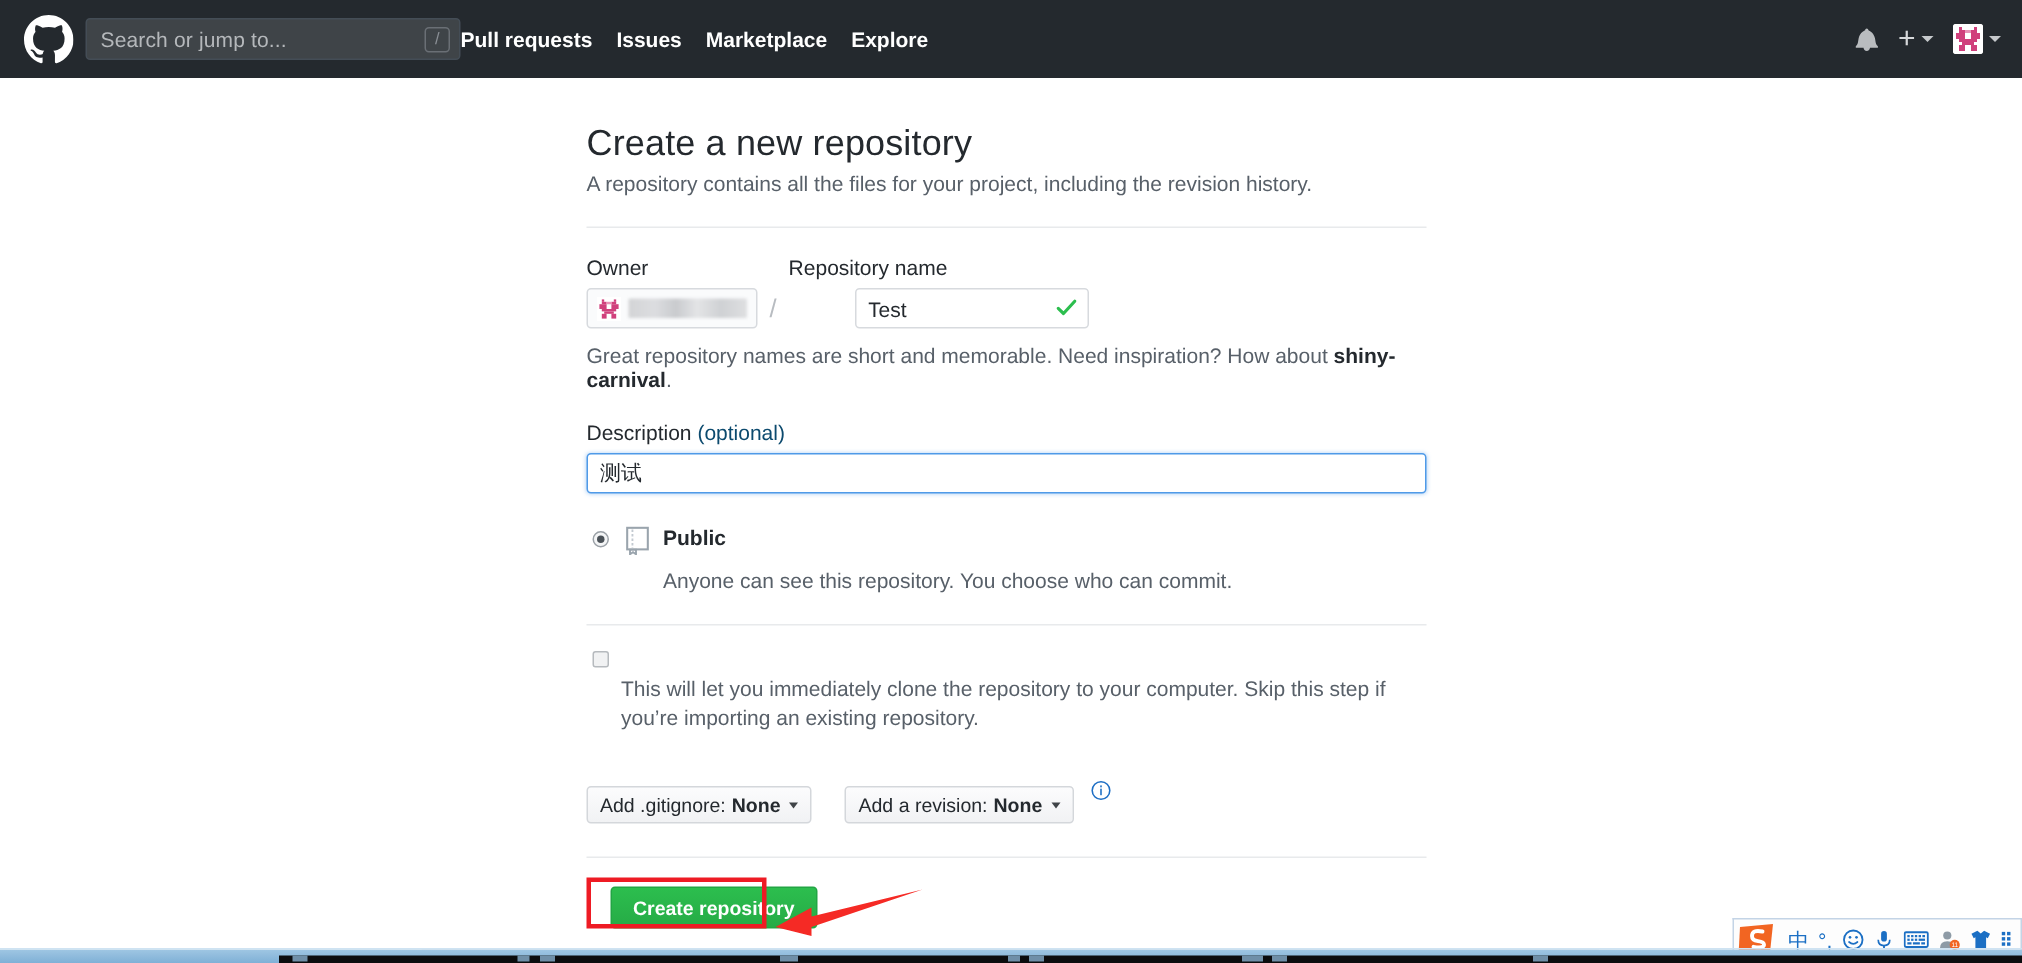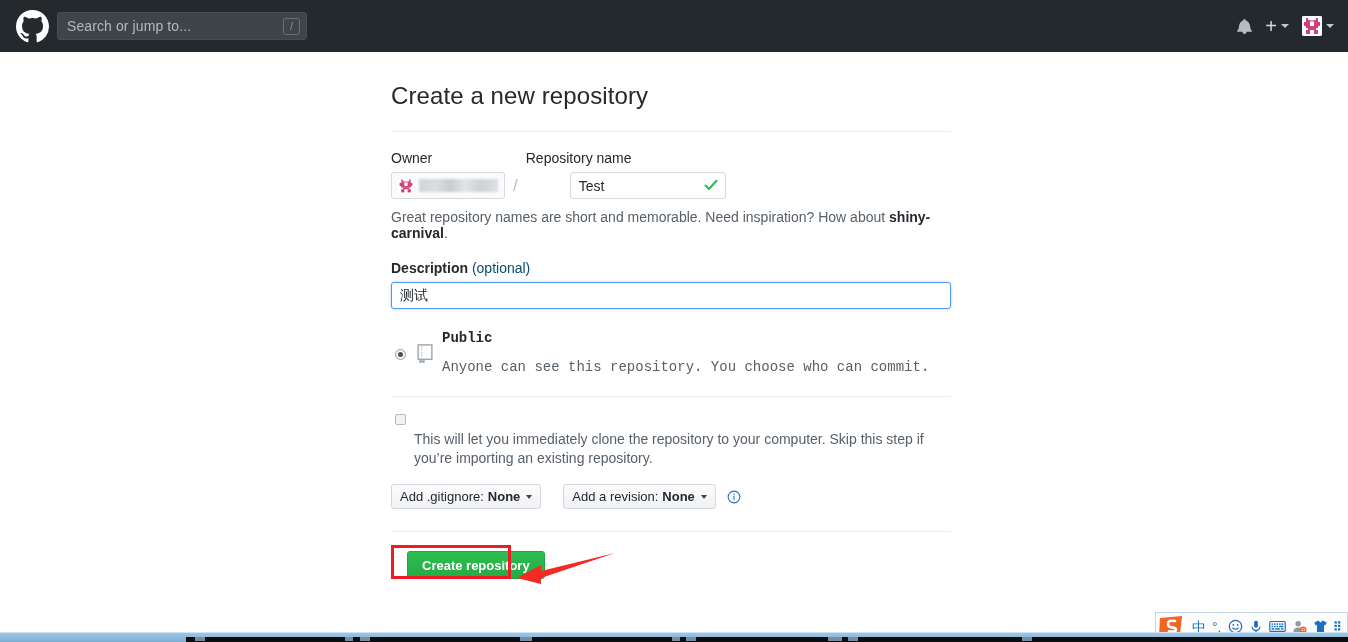--- a/index.html
+++ b/index.html
@@ -185,40 +185,40 @@
 
   .hint {
     font-size: 14px;
     color: #586069;
     margin-top: 10px;
   }
   .hint b { color: #24292e; font-weight: bold; }
 
   .desc-label { margin-top: 19px; font-size: 14px; color: #24292e; }
   .desc-label .opt { font-weight: normal; color: #0c4a6e; }
-  .desc-label .strong { font-weight: bold; }
+  .desc-label .strong { font-weight: normal; }
 
   .desc-input {
     display: block;
     width: 560px;
     height: 27px;
     margin-top: 6px;
     border: 1px solid #4f9ae8;
     border-radius: 3px;
     box-shadow: 0 0 3px rgba(79,154,232,0.45);
     font-family: "Liberation Sans", sans-serif;
     font-size: 14px;
     color: #24292e;
     padding: 0 8px;
     outline: none;
     background: #fff;
   }
 
   .vis-block { margin-top: 21px; }
-  .vis-row { display: flex; align-items: center; font-family: Liberation Mono, monospace; }
+  .vis-row { display: flex; align-items: flex-start; }
   .radio {
     width: 11px; height: 11px;
     border-radius: 50%;
     border: 1px solid #9aa0a6;
     background: #f4f5f6;
     margin: 4px 9px 0 4px;
     flex: 0 0 auto;
     position: relative;
     cursor: pointer;
   }
@@ -263,20 +263,21 @@
     border-radius: 3px;
     background: linear-gradient(#fcfcfd,#f1f2f4);
     font-family: "Liberation Sans", sans-serif;
     font-size: 13px;
     color: #24292e;
     padding: 0 8px;
     display: flex;
     align-items: center;
     gap: 4px;
     cursor: pointer;
+    margin-top: 20px;
   }
   .dd-btn .val { font-weight: bold; }
   .dd-btn .tri {
     width: 0; height: 0;
     border-left: 3.5px solid transparent;
     border-right: 3.5px solid transparent;
     border-top: 4px solid #404448;
     margin-left: 2px;
   }
   .dd-gap { width: 22px; }
@@ -384,20 +385,26 @@
       0 3.07-1.87 3.75-3.65 3.95.29.25.54.73.54 1.48 0 1.07-.01 1.93-.01 2.2 0 .21.15.46.55.38A7.995
       7.995 0 0 0 16 8c0-4.42-3.58-8-8-8Z"></path>
     </svg>
   </a>
 
   <div class="search-box">
     <span class="ph">Search or jump to...</span>
     <span class="slash-key">/</span>
   </div>
 
+  <nav class="nav-links">
+    <a href="#">Pull requests</a>
+    <a href="#">Issues</a>
+    <a href="#">Marketplace</a>
+    <a href="#">Explore</a>
+  </nav>
 
   <div class="header-right">
     <span class="bell-icon">
       <svg viewBox="0 0 14 16" width="15" height="17" aria-hidden="true">
         <path fill="#b9bcbf" d="M14 12v1H0v-1l.73-.58c.77-.77.81-2.55 1.19-4.42C2.69
         3.23 6 2 6 2c0-.55.45-1 1-1s1 .45 1 1c0 0 3.39 1.23 4.16 5 .38 1.88.42 3.66 1.19
         4.42l.65.58zM7 15c1.1 0 2-.9 2-2H5c0 1.1.89 2 2 2z"></path>
       </svg>
     </span>
 
@@ -428,20 +435,21 @@
       <span class="caret-down"></span>
     </span>
   </div>
 </div>
 
 <div class="page">
 
   <div class="form-wrap">
 
     <h1 class="page-title">Create a new repository</h1>
+    <p class="subtitle">A repository contains all the files for your project, including the revision history.</p>
     <hr class="hr">
 
     <div class="fields-row">
       <div class="owner-col">
         <span class="field-label">Owner</span>
         <div class="owner-select">
           <span class="owner-ident">
             <svg viewBox="0 0 10 10" width="16" height="16" aria-hidden="true">
               <rect width="10" height="10" fill="#ffffff"></rect>
               <g fill="#d0407c">

